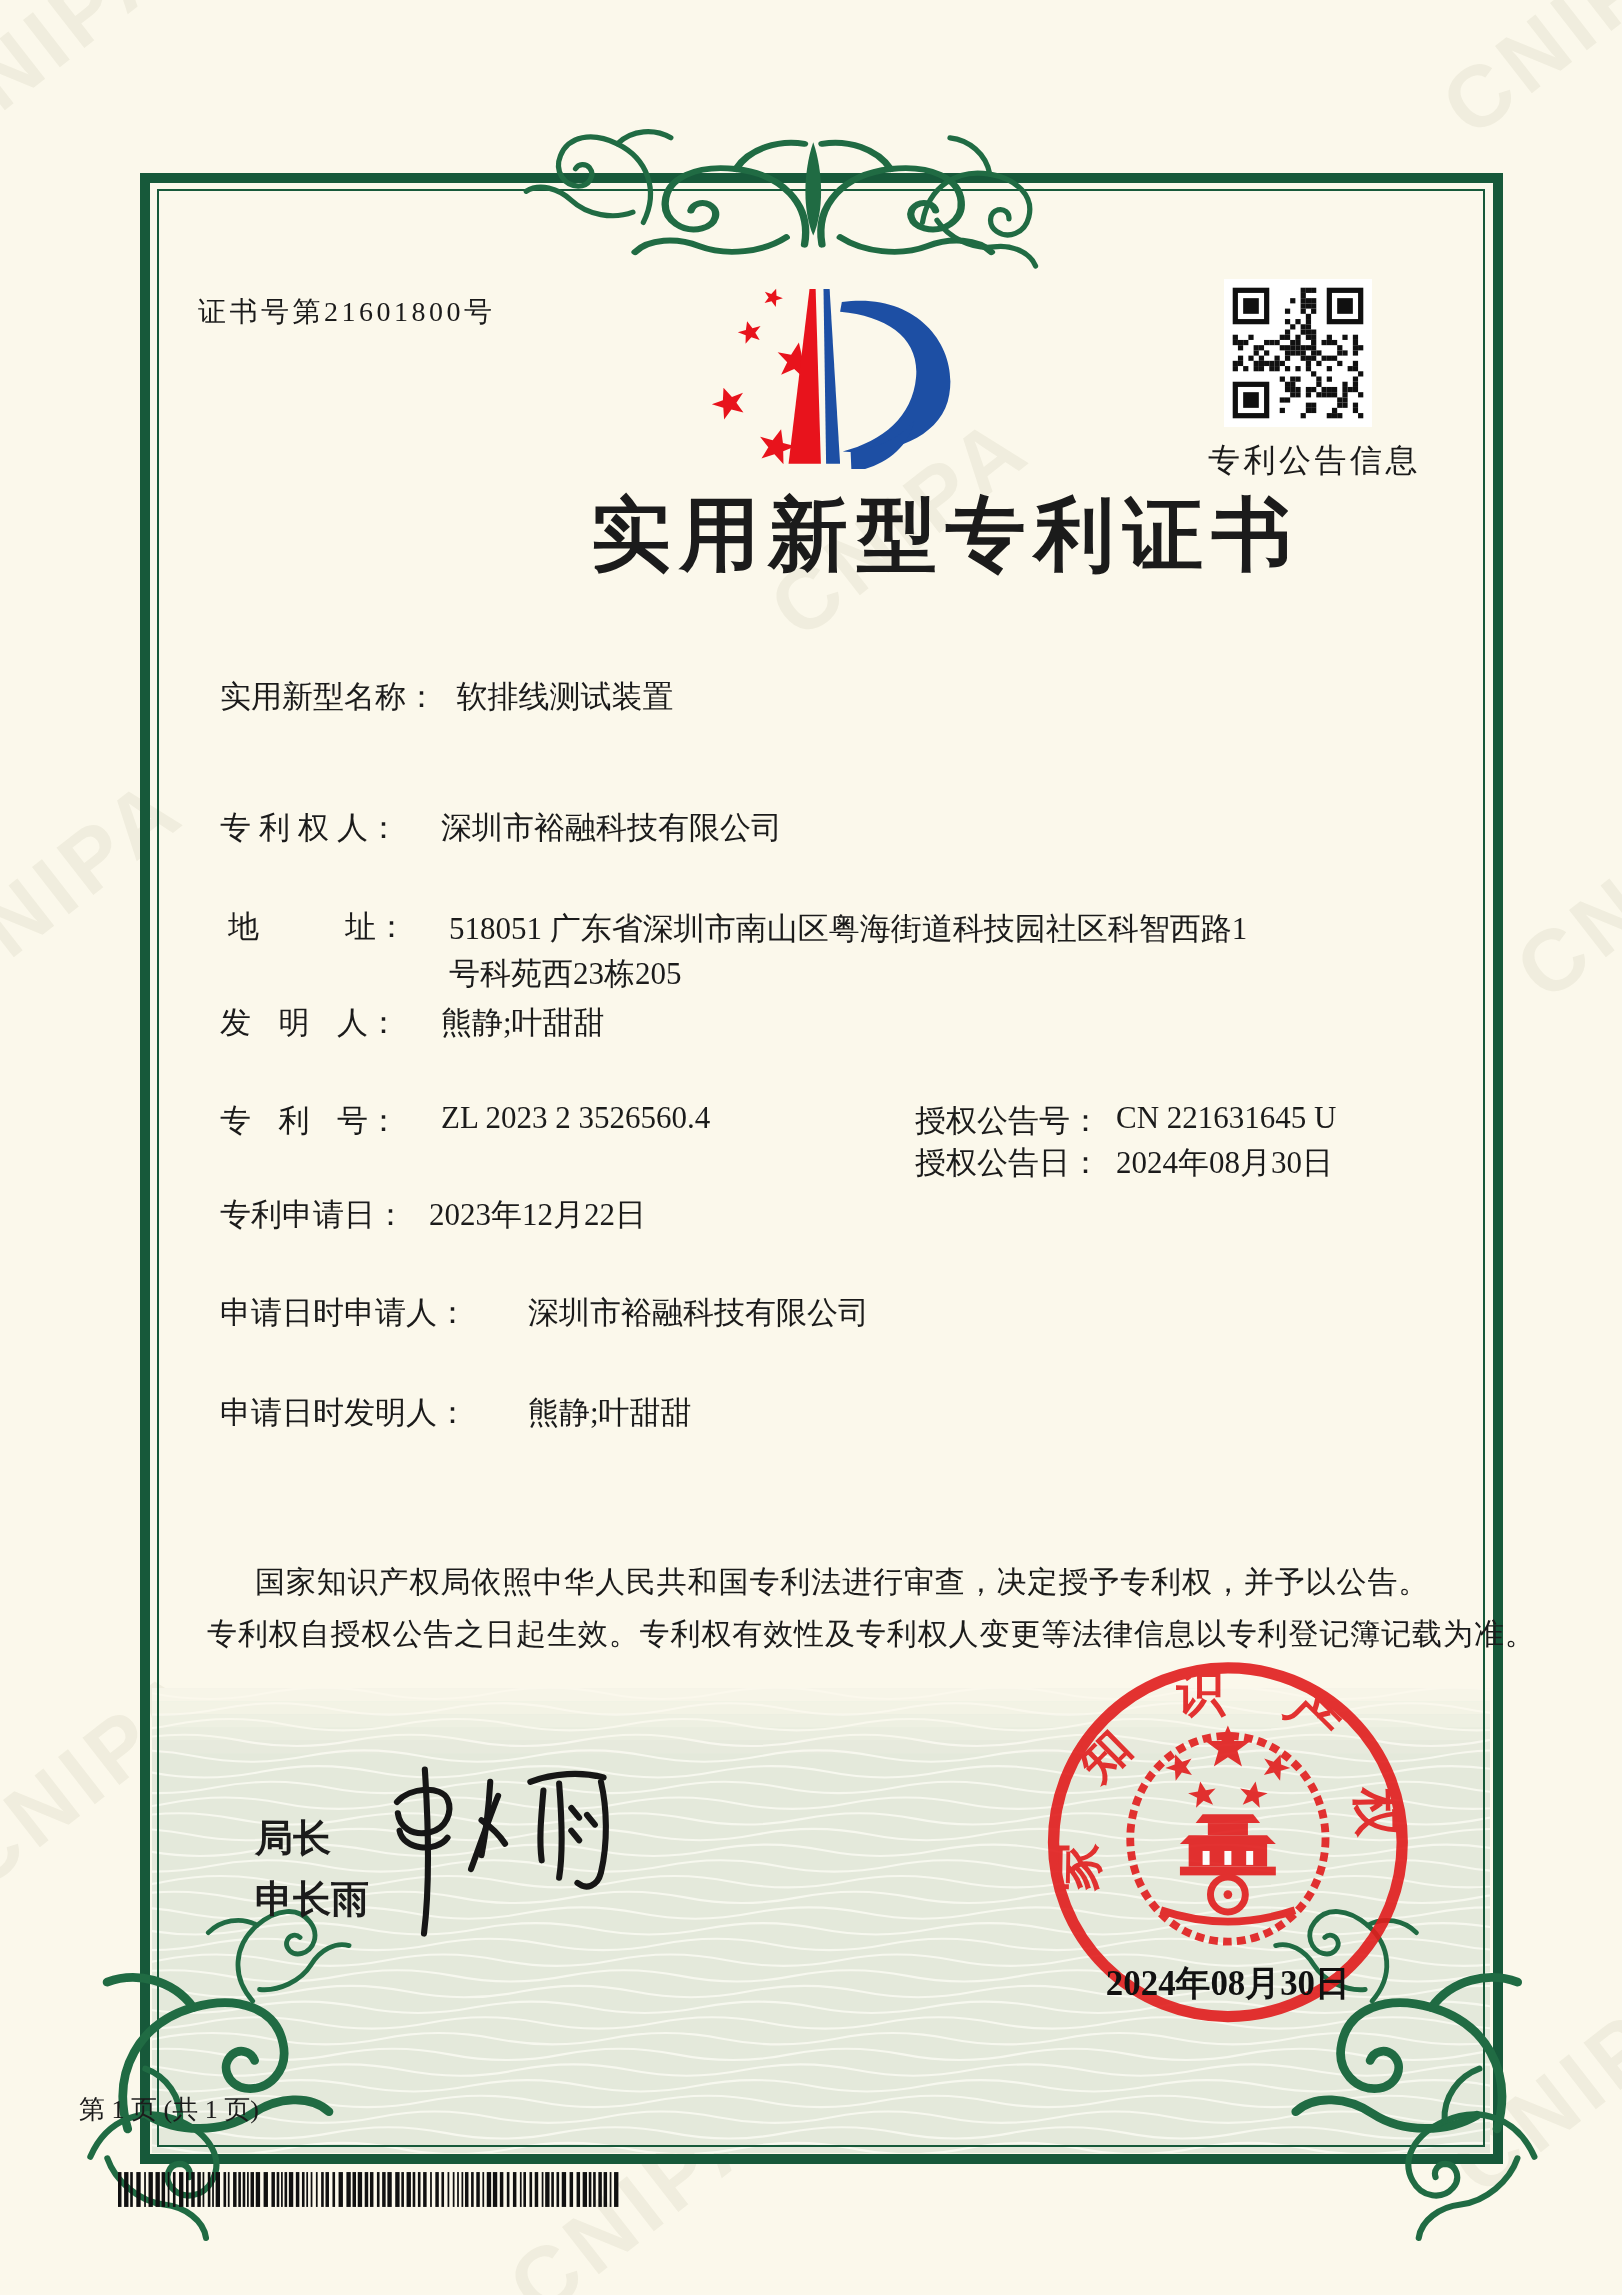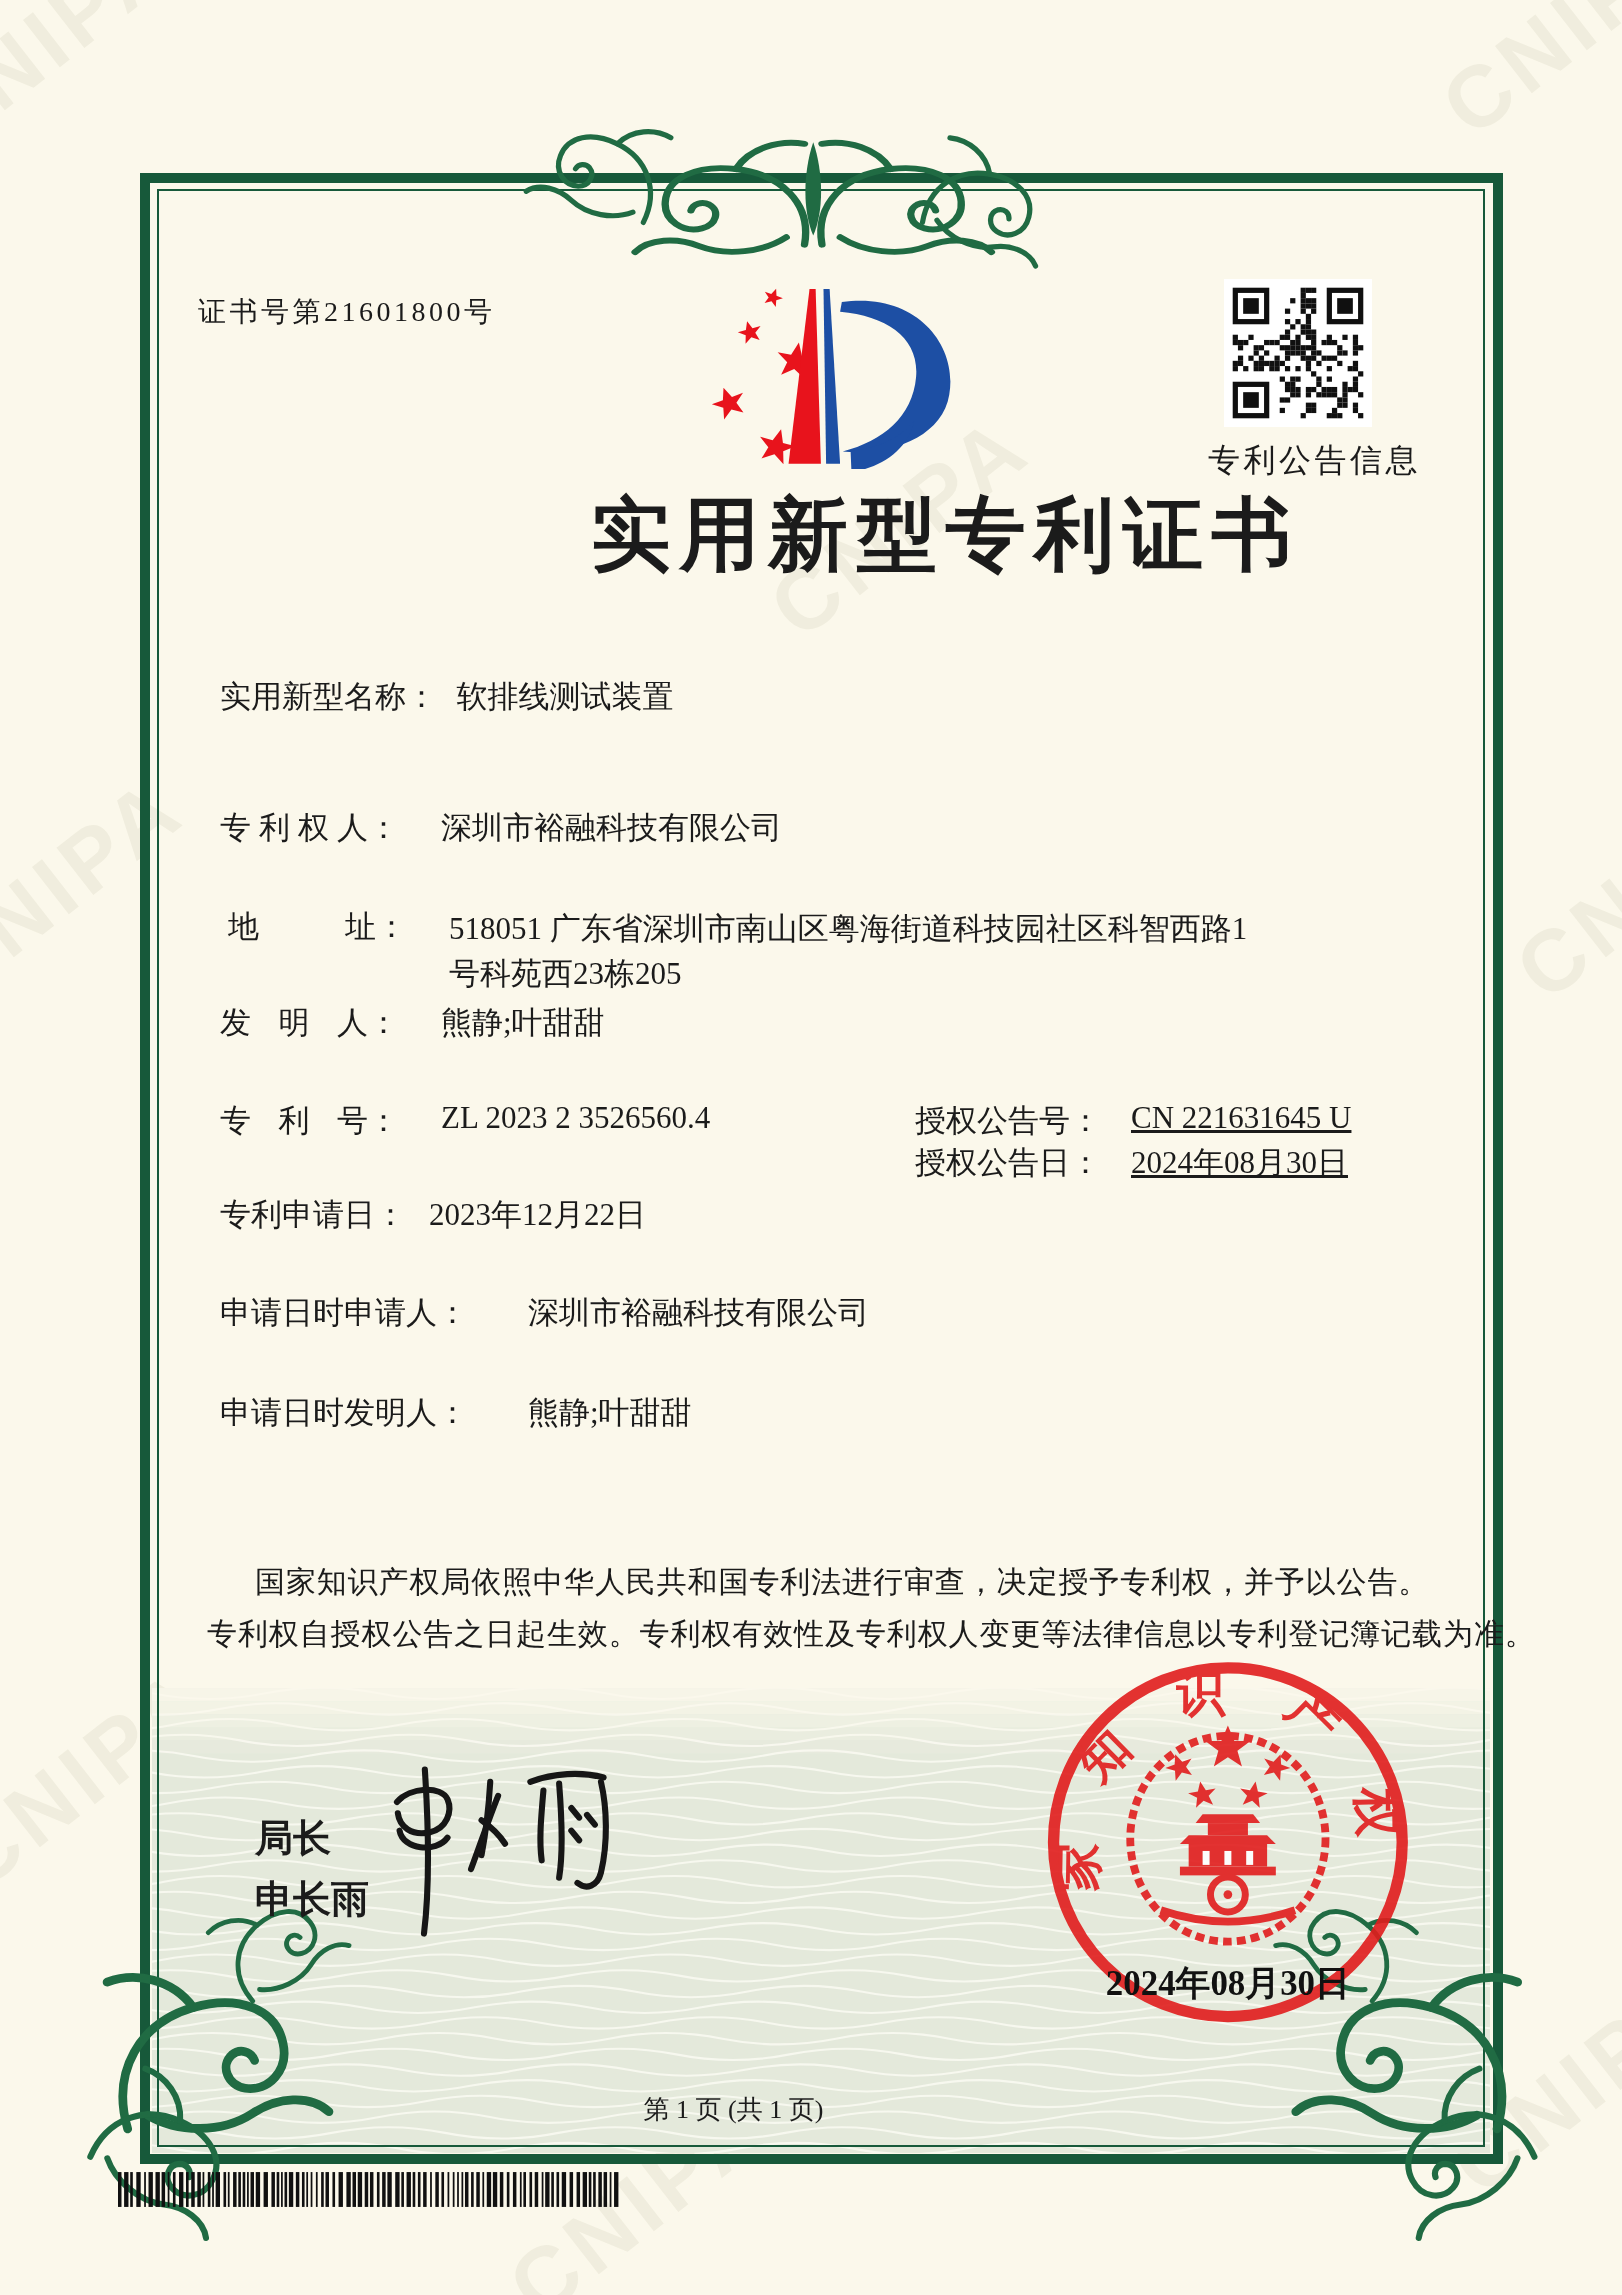--- a/index.html
+++ b/index.html
@@ -23,28 +23,28 @@
   .row{position:absolute;left:220px;font-size:31px;z-index:4;white-space:nowrap;}
   .rowR{left:915px;}
   .lbl{display:inline-block;vertical-align:top;}
   .lblJ{width:148px;text-align:justify;text-align-last:justify;}
   .colon{display:inline-block;width:33px;vertical-align:top;}
   .val{display:inline-block;vertical-align:top;}
   .v-name{margin-left:17.4px;}
   .v-4{margin-left:40px;}
   .v-5{margin-left:21px;}
   .v-7{margin-left:58px;}
-  .v-r{margin-left:28px;text-decoration:underline;}
+  .v-r{margin-left:13px;}
   .addr-lines div{line-height:45px;}
   .stmt{position:absolute;font-size:30px;z-index:4;letter-spacing:0.9px;white-space:nowrap;}
   #stmt1{left:255px;top:1562px;}
   #stmt2{left:207px;top:1614px;}
   .sig-label{position:absolute;z-index:4;font-family:"Liberation Sans","DejaVu Sans",sans-serif;
       font-weight:bold;font-size:38px;white-space:nowrap;}
-  #footer-page{left:79px;top:2092px;width:1309px;text-align:center;font-size:26px;}
+  #footer-page{left:79px;top:2092px;width:1309px;font-size:26px;}
   svg{display:block;}
 </style>
 </head>
 <body>
 
 <div id="page">
 
   <span class="wm" style="left:-105px;top:-8.7px;">CNIPA</span>
   <span class="wm" style="left:1422px;top:-26px;">CNIPA</span>
   <span class="wm" style="left:750px;top:476px;">CNIPA</span>

